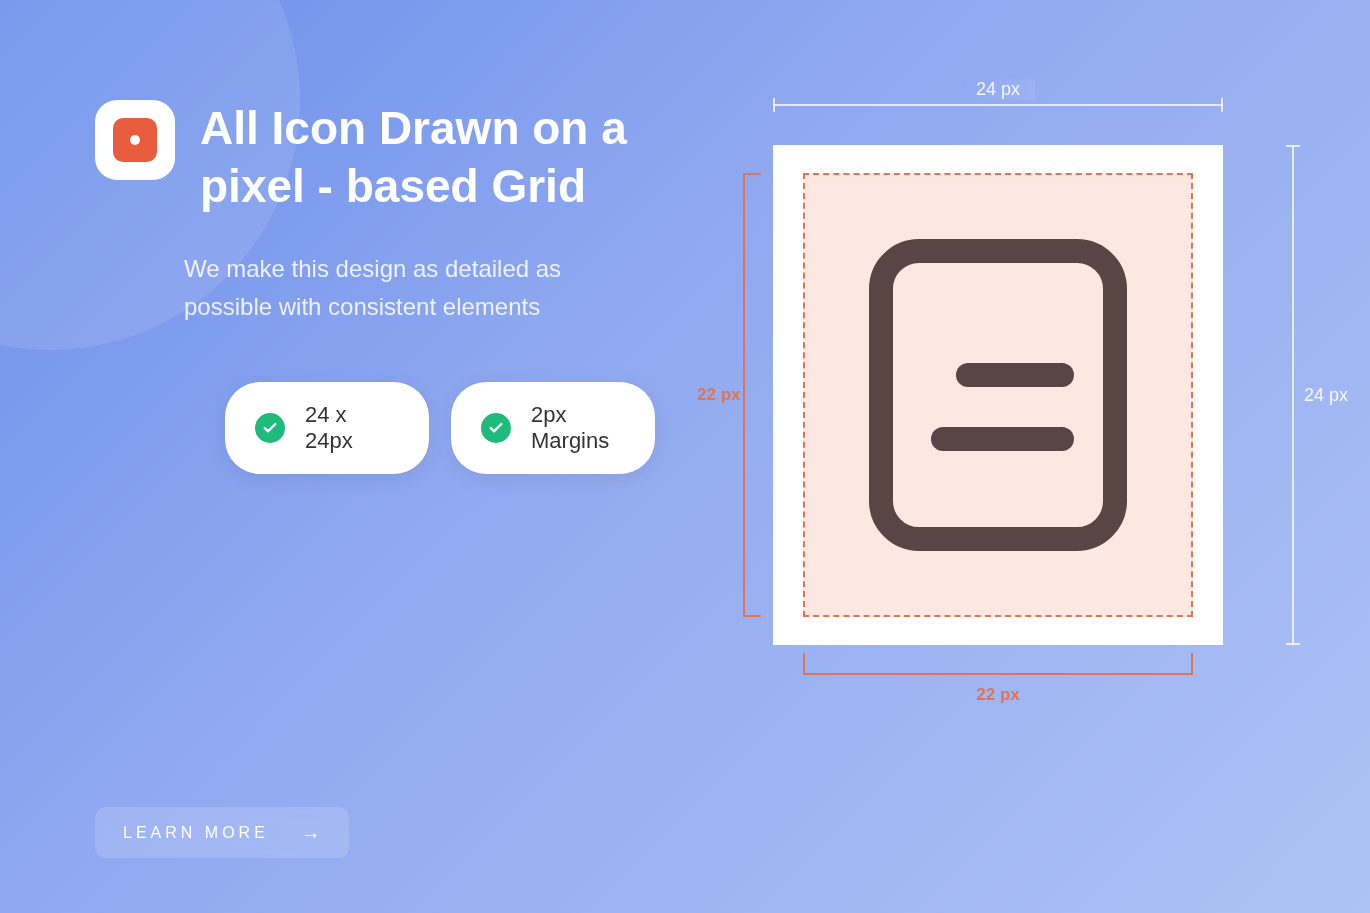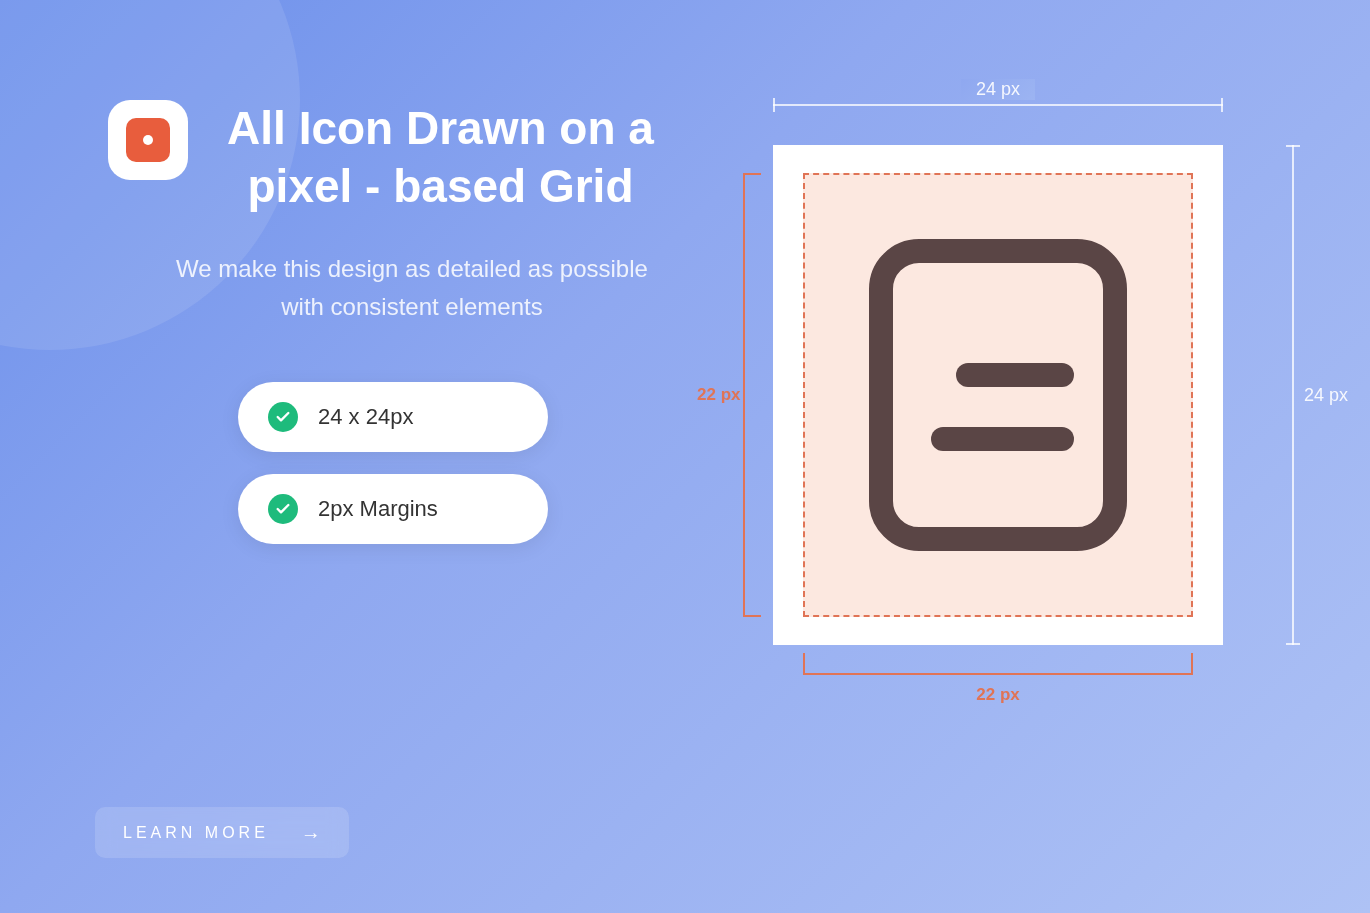--- a/index.html
+++ b/index.html
@@ -16,23 +16,22 @@
   top: -150px;
   left: -200px;
   width: 500px;
   height: 500px;
   border-radius: 50%;
   background: rgba(255,255,255,0.1);
 }
 .content {
   position: absolute;
   top: 100px;
-  left: 108px;
+  left: 95px;
   width: 560px;
-  text-align: center;
 }
 .header-row {
   display: flex;
   align-items: flex-start;
   gap: 25px;
 }
 .logo-box {
   width: 80px;
   height: 80px;
   background: #fff;
@@ -58,30 +57,30 @@
   border-radius: 50%;
 }
 .title {
   color: #fff;
   font-size: 46px;
   font-weight: 800;
   line-height: 1.25;
 }
 .subtitle {
   margin-top: 35px;
-  margin-left: 48px;
+  margin-left: 89px;
   color: rgba(255,255,255,0.85);
   font-size: 24px;
   line-height: 1.6;
 }
 .features {
   margin-top: 55px;
   margin-left: 130px;
   display: flex;
-  flex-direction: column;
+  flex-direction: row;
   gap: 22px;
 }
 .feature-pill {
   background: #fff;
   border-radius: 35px;
   padding: 20px 30px;
   display: flex;
   align-items: center;
   gap: 20px;
   width: 310px;

